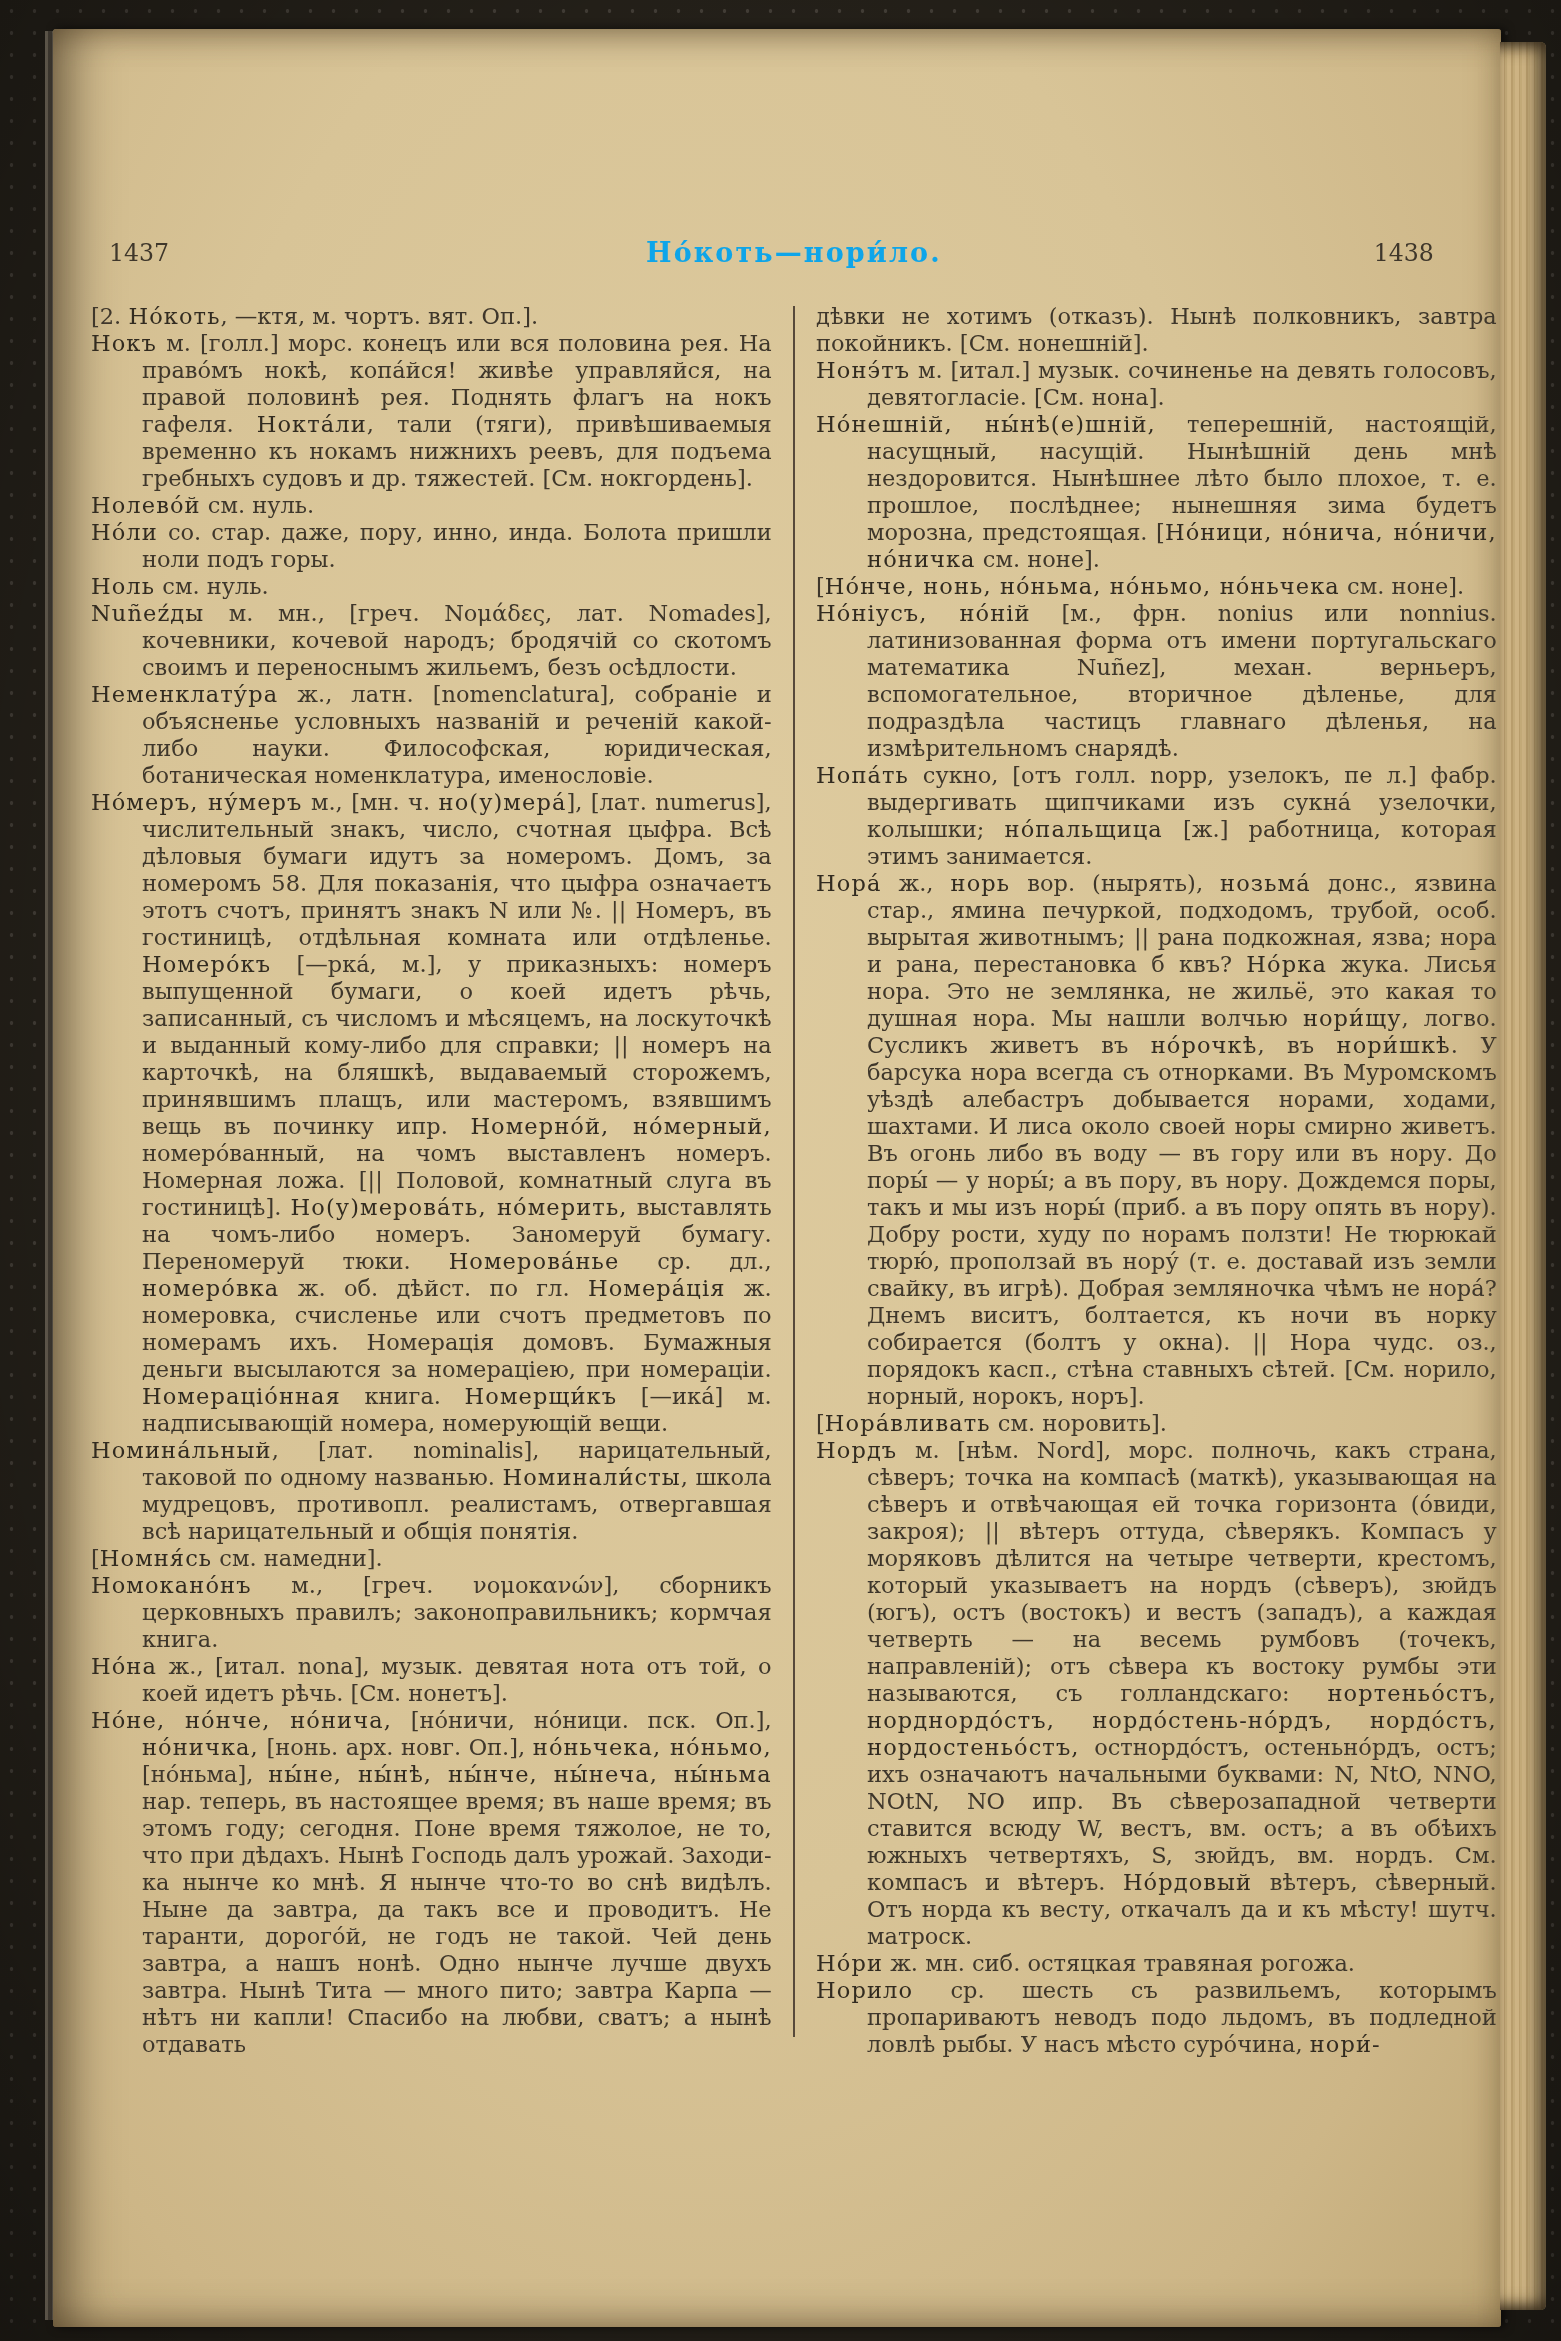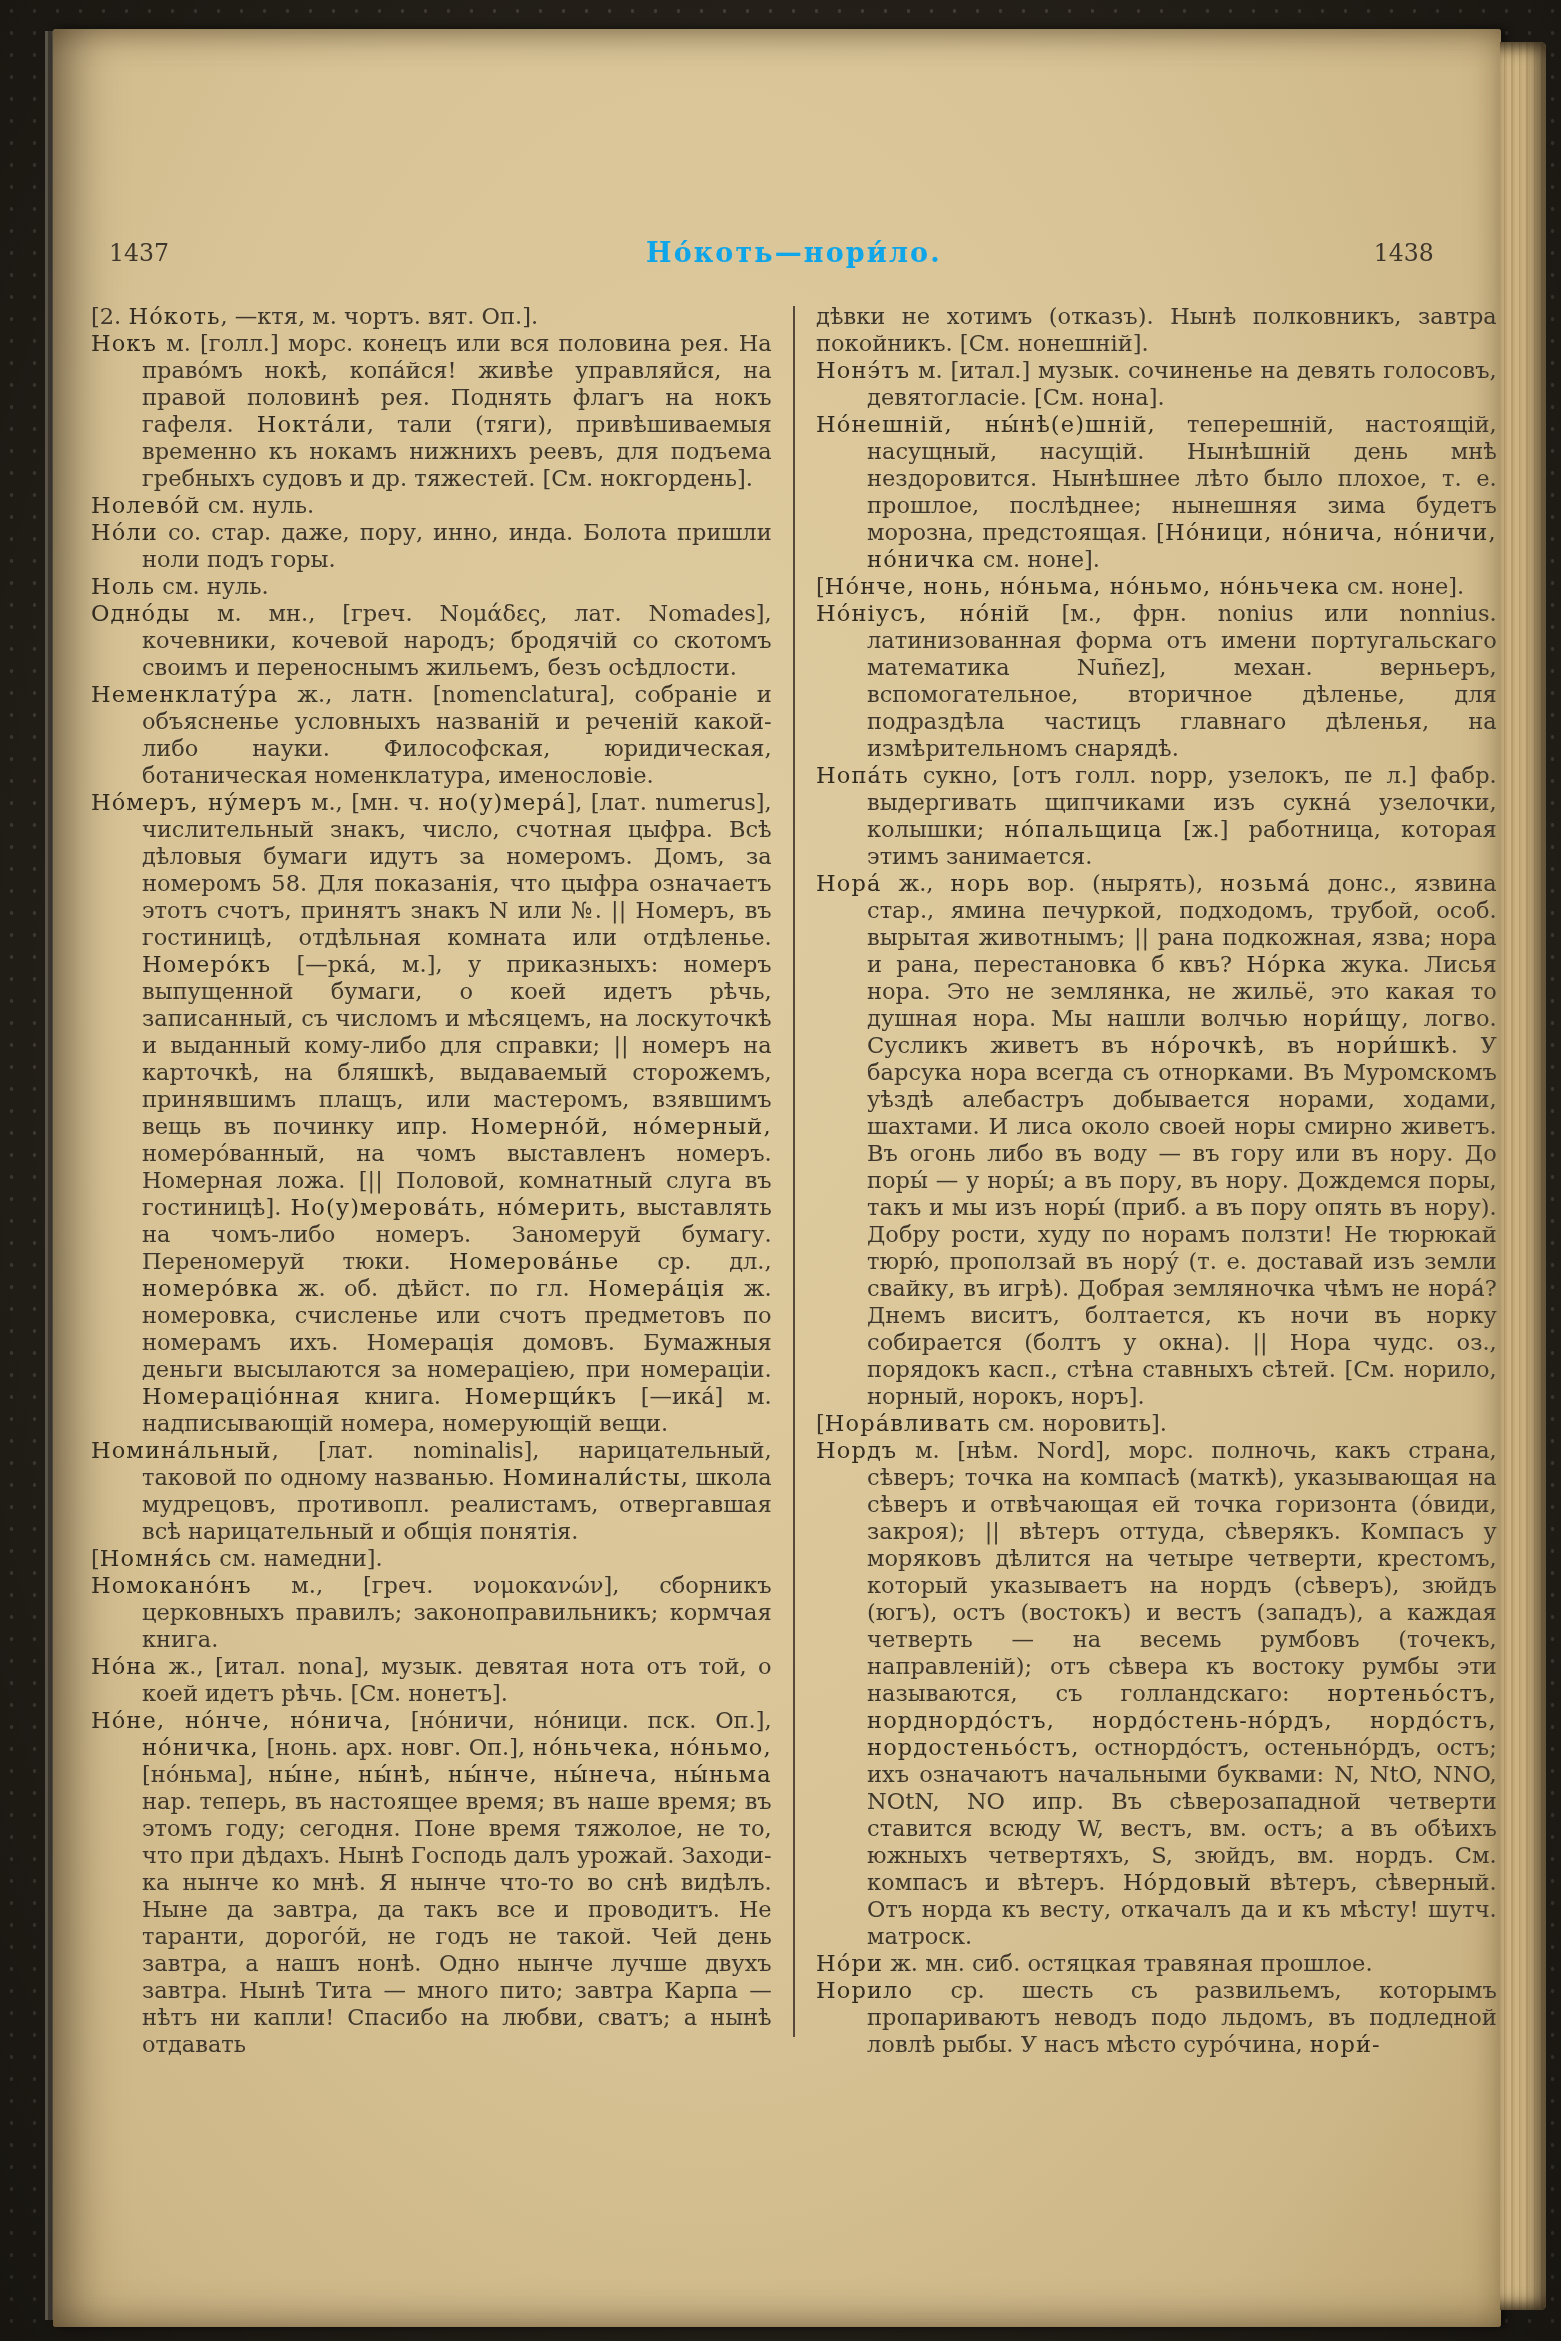--- a/index.html
+++ b/index.html
@@ -55,38 +55,38 @@
     <span class="running-title">Но́коть—нори́ло.</span>
     <span class="pageno-right">1438</span>
   </div>
   <div class="cols">
     <div class="col">
         <p class="entry"><span>[2. </span><span class="b">Но́коть</span><span>, —ктя, м. чортъ. </span><span class="i">вят.</span><span> Оп.].</span></p>
         <p class="entry"><span class="b">Нокъ</span><span> м. [голл.] морс. конецъ или вся половина рея. </span><span class="i">На право́мъ нокѣ, копа́йся!</span><span> живѣе управляйся, на правой половинѣ рея. </span><span class="i">Поднять флагъ на нокъ гафеля.</span><span> </span><span class="b">Нокта́ли</span><span>, тали (тяги), привѣшиваемыя временно къ нокамъ нижнихъ реевъ, для подъема гребныхъ судовъ и др. тяжестей. [См. </span><span class="i">нокгордень</span><span>].</span></p>
         <p class="entry"><span class="b">Нолево́й</span><span> см. </span><span class="i">нуль</span><span>.</span></p>
         <p class="entry"><span class="b">Но́ли</span><span> со. стар. даже, пору, инно, инда. </span><span class="i">Болота пришли ноли подъ горы.</span></p>
         <p class="entry"><span class="b">Ноль</span><span> см. </span><span class="i">нуль</span><span>.</span></p>
-        <p class="entry"><span class="b">Одно́ды</span><span> м. мн., [греч. Νομάδες, лат. Nomades], кочевники, кочевой народъ; бродячій со скотомъ своимъ и переноснымъ жильемъ, безъ осѣдлости.</span></p>
+        <p class="entry"><span class="b">Nuñeźды</span><span> м. мн., [греч. Νομάδες, лат. Nomades], кочевники, кочевой народъ; бродячій со скотомъ своимъ и переноснымъ жильемъ, безъ осѣдлости.</span></p>
         <p class="entry"><span class="b">Неменклату́ра</span><span> ж., латн. [nomenclatura], собраніе и объясненье условныхъ названій и реченій какой-либо науки. </span><span class="i">Философская, юридическая, ботаническая номенклатура, именословіе.</span></p>
         <p class="entry"><span class="b">Но́меръ, ну́меръ</span><span> м., [мн. ч. </span><span class="b">но(у)мера́</span><span>], [лат. numerus], числительный знакъ, число, счотная цыфра. </span><span class="i">Всѣ дѣловыя бумаги идутъ за номеромъ. Домъ, за номеромъ 58.</span><span> Для показанія, что цыфра означаетъ этотъ счотъ, принятъ знакъ N или №. || </span><span class="i">Номеръ</span><span>, въ гостиницѣ, отдѣльная комната или отдѣленье. </span><span class="b">Номеро́къ</span><span> [—рка́, м.], у приказныхъ: номеръ выпущенной бумаги, о коей идетъ рѣчь, записанный, съ числомъ и мѣсяцемъ, на лоскуточкѣ и выданный кому-либо для справки; || номеръ на карточкѣ, на бляшкѣ, выдаваемый сторожемъ, принявшимъ плащъ, или мастеромъ, взявшимъ вещь въ починку ипр. </span><span class="b">Номерно́й, но́мерный,</span><span> номеро́ванный, на чомъ выставленъ номеръ. </span><span class="i">Номерная ложа.</span><span> [|| Половой, комнатный слуга въ гостиницѣ]. </span><span class="b">Но(у)мерова́ть, но́мерить,</span><span> выставлять на чомъ-либо номеръ. </span><span class="i">Заномеруй бумагу. Переномеруй тюки.</span><span> </span><span class="b">Номерова́нье</span><span> ср. дл., </span><span class="b">номеро́вка</span><span> ж. об. дѣйст. по гл. </span><span class="b">Номера́ція</span><span> ж. номеровка, счисленье или счотъ предметовъ по номерамъ ихъ. </span><span class="i">Номерація домовъ. Бумажныя деньги высылаются за номераціею, при номераціи.</span><span> </span><span class="b">Номераціо́нная</span><span class="i"> книга.</span><span> </span><span class="b">Номерщи́къ</span><span> [—ика́] м. надписывающій номера, номерующій вещи.</span></p>
         <p class="entry"><span class="b">Номина́льный</span><span>, [лат. nominalis], нарицательный, таковой по одному названью. </span><span class="b">Номинали́сты</span><span>, школа мудрецовъ, противопл. </span><span class="i">реалистамъ</span><span>, отвергавшая всѣ нарицательный и общія понятія.</span></p>
         <p class="entry"><span>[</span><span class="b">Номня́сь</span><span> см. </span><span class="i">намедни</span><span>].</span></p>
         <p class="entry"><span class="b">Номокано́нъ</span><span> м., [греч. νομοκανών], сборникъ церковныхъ правилъ; законоправильникъ; кормчая книга.</span></p>
         <p class="entry"><span class="b">Но́на</span><span> ж., [итал. nona], музык. девятая нота отъ той, о коей идетъ рѣчь. [См. </span><span class="i">нонетъ</span><span>].</span></p>
         <p class="entry"><span class="b">Но́не, но́нче, но́нича,</span><span> [но́ничи, но́ници. пск. Оп.], </span><span class="b">но́ничка,</span><span> [нонь. арх. новг. Оп.], </span><span class="b">но́ньчека, но́ньмо,</span><span> [но́ньма], </span><span class="b">ны́не, ны́нѣ, ны́нче, ны́неча, ны́ньма</span><span> нар. теперь, въ настоящее время; въ наше время; въ этомъ году; сегодня. </span><span class="i">Поне время тяжолое, не то, что при дѣдахъ. Нынѣ Господь далъ урожай. Заходи-ка нынче ко мнѣ. Я нынче что-то во снѣ видѣлъ. Ныне да завтра, да такъ все и проводитъ. Не таранти, дорого́й, не годъ не такой. Чей день завтра, а нашъ нонѣ. Одно нынче лучше двухъ завтра. Нынѣ Тита — много пито; завтра Карпа — нѣтъ ни капли! Спасибо на любви, сватъ; а нынѣ отдавать</span></p>
       </div>
     <div class="column-divider"></div>
     <div class="col">
         <p class="entry cont"><span class="i">дѣвки не хотимъ (отказъ). Нынѣ полковникъ, завтра покойникъ.</span><span> [См. </span><span class="i">нонешній</span><span>].</span></p>
         <p class="entry"><span class="b">Нонэ́тъ</span><span> м. [итал.] музык. сочиненье на девять голосовъ, девятогласіе. [См. </span><span class="i">нона</span><span>].</span></p>
         <p class="entry"><span class="b">Но́нешній, ны́нѣ(е)шній,</span><span> теперешній, настоящій, насущный, насущій. </span><span class="i">Нынѣшній день мнѣ нездоровится. Нынѣшнее лѣто было плохое,</span><span> т. е. прошлое, послѣднее; </span><span class="i">нынешняя зима будетъ морозна,</span><span> предстоящая. [</span><span class="b">Но́ници, но́нича, но́ничи, но́ничка</span><span> см. </span><span class="i">ноне</span><span>].</span></p>
         <p class="entry"><span>[</span><span class="b">Но́нче, нонь, но́ньма, но́ньмо, но́ньчека</span><span> см. </span><span class="i">ноне</span><span>].</span></p>
         <p class="entry"><span class="b">Но́ніусъ, но́ній</span><span> [м., фрн. nonius или nonnius. латинизованная форма отъ имени португальскаго математика Nuñez], механ. верньеръ, вспомогательное, вторичное дѣленье, для подраздѣла частицъ главнаго дѣленья, на измѣрительномъ снарядѣ.</span></p>
         <p class="entry"><span class="b">Нопа́ть</span><span class="i"> сукно</span><span>, [отъ голл. nopp, узелокъ, пе л.] фабр. выдергивать щипчиками изъ сукна́ узелочки, колышки; </span><span class="b">но́пальщица</span><span> [ж.] работница, которая этимъ занимается.</span></p>
         <p class="entry"><span class="b">Нора́</span><span> ж., </span><span class="b">норь</span><span> </span><span class="i">вор. (нырять),</span><span> </span><span class="b">нозьма́</span><span> </span><span class="i">донс.</span><span>, язвина стар., ямина печуркой, подходомъ, трубой, особ. вырытая животнымъ; || рана подкожная, язва; </span><span class="i">нора и рана,</span><span> перестановка б квъ? </span><span class="b">Но́рка</span><span class="i"> жука. Лисья нора. Это не землянка, не жильё, это какая то душная нора. Мы нашли волчью </span><span class="b">нори́щу</span><span class="i">, логво. Сусликъ живетъ въ </span><span class="b">но́рочкѣ</span><span class="i">, въ </span><span class="b">нори́шкѣ</span><span class="i">. У барсука нора всегда съ отнорками. Въ Муромскомъ уѣздѣ алебастръ добывается норами, ходами, шахтами. И лиса около своей норы смирно живетъ. Въ огонь либо въ воду — въ гору или въ нору. До поры́ — у норы́; а въ пору, въ нору. Дождемся поры, такъ и мы изъ норы́</span><span> (приб. </span><span class="i">а въ пору опять въ нору</span><span>). </span><span class="i">Добру рости, худу по норамъ ползти! Не тюрюкай тюрю́, проползай въ нору́</span><span> (т. е. доставай изъ земли свайку, въ игрѣ). </span><span class="i">Добрая земляночка чѣмъ не нора́? Днемъ виситъ, болтается, къ ночи въ норку собирается</span><span> (болтъ у окна). || </span><span class="i">Нора</span><span> чудс. оз., порядокъ касп., стѣна ставныхъ сѣтей. [См. </span><span class="i">норило, норный, норокъ, норъ</span><span>].</span></p>
         <p class="entry"><span>[</span><span class="b">Нора́вливать</span><span> см. </span><span class="i">норовить</span><span>].</span></p>
         <p class="entry"><span class="b">Нордъ</span><span> м. [нѣм. Nord], морс. полночь, какъ страна, сѣверъ; точка на компасѣ (маткѣ), указывающая на сѣверъ и отвѣчающая ей точка горизонта (о́види, закроя); || вѣтеръ оттуда, сѣверякъ. Компасъ у моряковъ дѣлится на четыре четверти, крестомъ, который указываетъ на </span><span class="i">нордъ</span><span> (сѣверъ), </span><span class="i">зюйдъ</span><span> (югъ), </span><span class="i">остъ</span><span> (востокъ) и </span><span class="i">вестъ</span><span> (западъ), а каждая четверть — на весемь </span><span class="i">румбовъ</span><span> (точекъ, направленій); отъ сѣвера къ востоку румбы эти называются, съ голландскаго: </span><span class="b">нортеньо́стъ, норднордо́стъ, нордо́стень-но́рдъ, нордо́стъ, нордостеньо́стъ,</span><span class="i"> остнордо́стъ, остеньно́рдъ, остъ;</span><span> ихъ означаютъ начальными буквами: N, NtO, NNO, NOtN, NO ипр. Въ сѣверозападной четверти ставится всюду W, вестъ, вм. остъ; а въ обѣихъ южныхъ четвертяхъ, S, зюйдъ, вм. нордъ. См. </span><span class="i">компасъ</span><span> и </span><span class="i">вѣтеръ</span><span>. </span><span class="b">Но́рдовый</span><span class="i"> вѣтеръ,</span><span> сѣверный. </span><span class="i">Отъ норда къ весту, откачалъ да и къ мѣсту!</span><span> шутч. матроск.</span></p>
-        <p class="entry"><span class="b">Но́ри</span><span> ж. мн. </span><span class="i">сиб.</span><span> остяцкая травяная прошлое.</span></p>
+        <p class="entry"><span class="b">Но́ри</span><span> ж. мн. </span><span class="i">сиб.</span><span> остяцкая травяная рогожа.</span></p>
         <p class="entry"><span class="b">Норило</span><span> ср. шесть съ развильемъ, которымъ пропариваютъ неводъ подо льдомъ, въ подледной ловлѣ рыбы. </span><span class="i">У насъ мѣсто суро́чина, </span><span class="b">нори́-</span></p>
       </div>
   </div>
 </div>
 
 
 </body></html>

